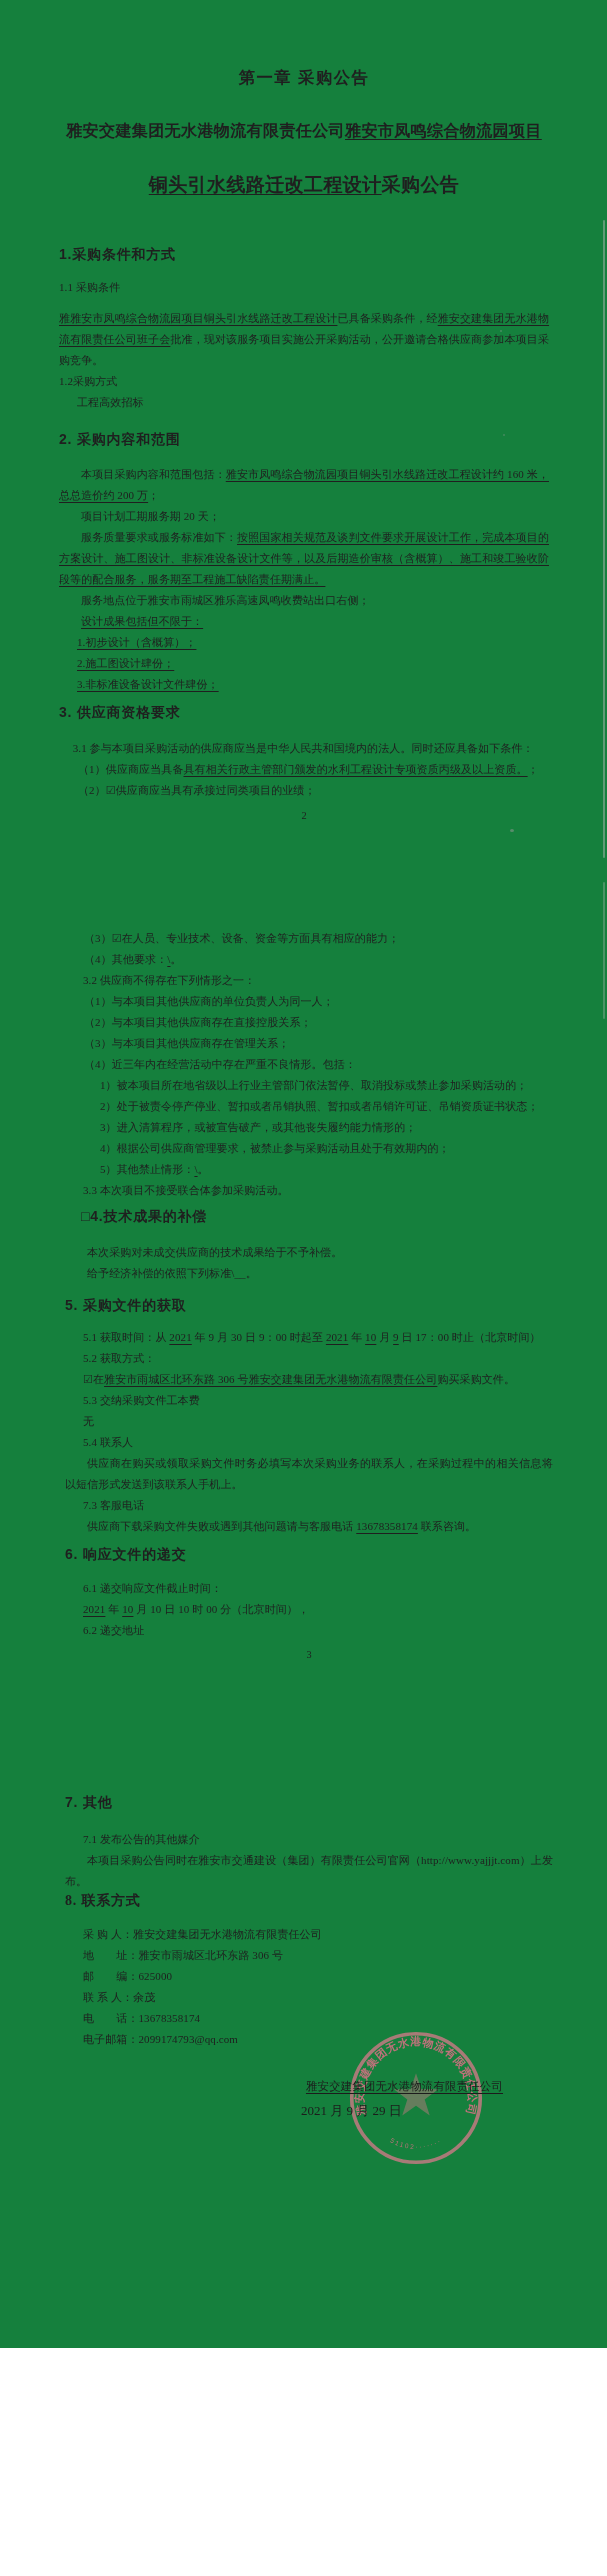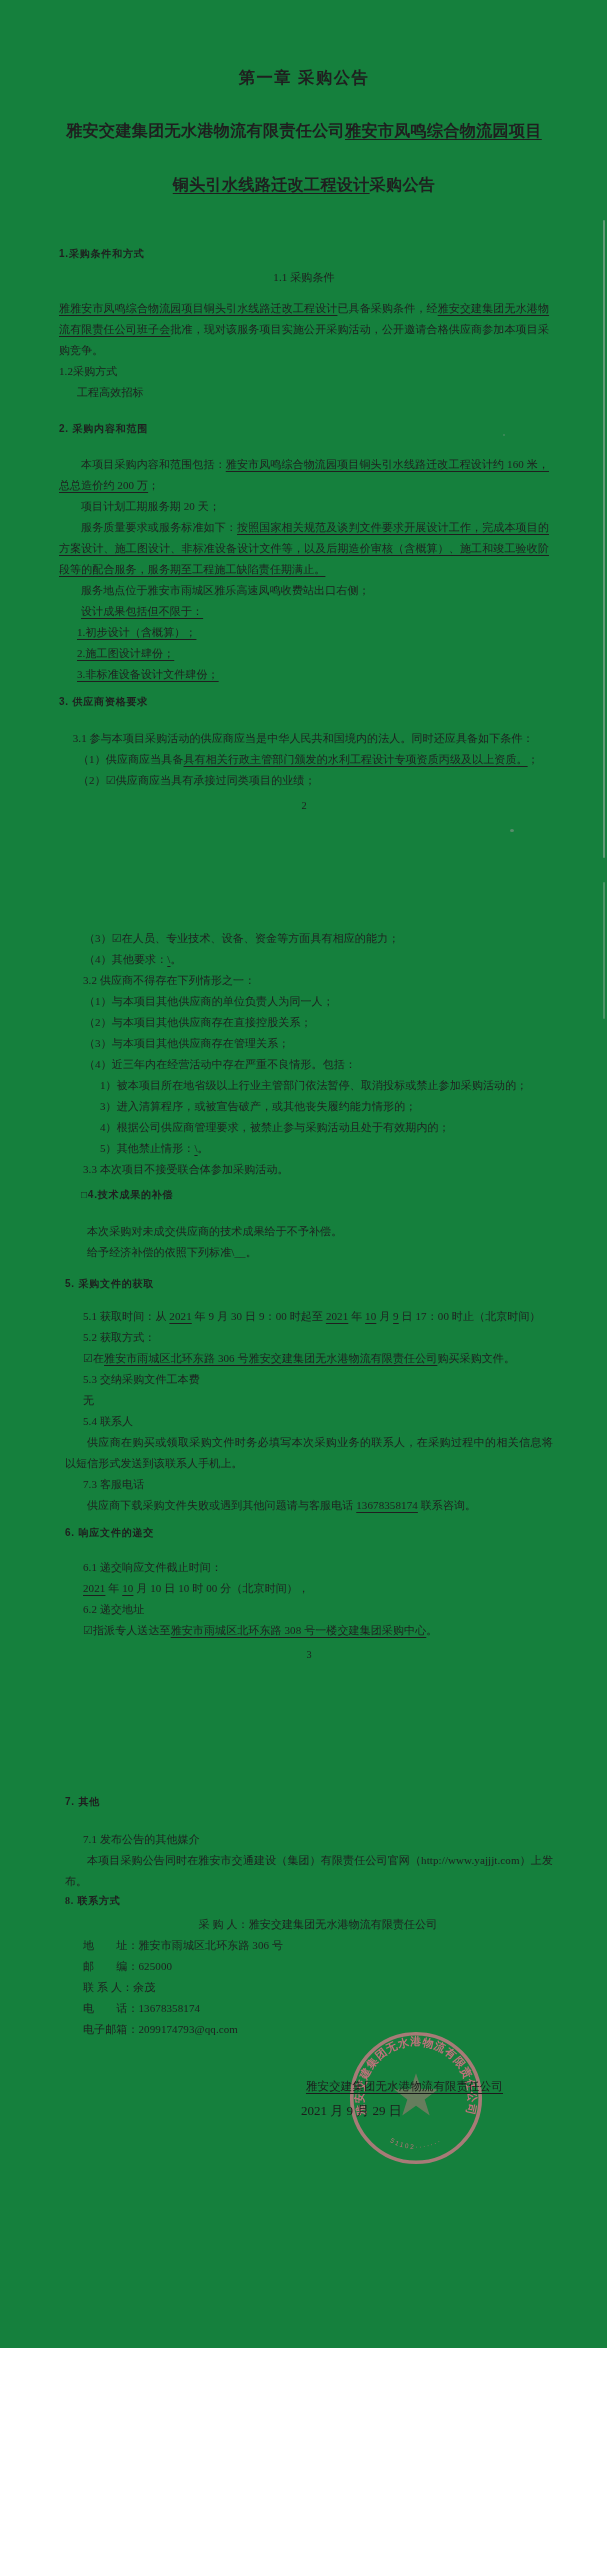--- a/index.html
+++ b/index.html
@@ -7,37 +7,37 @@
        font-family:"Liberation Serif","DejaVu Serif",serif;color:#1f1f1f;}
   .page{position:relative;box-sizing:border-box;}
   .page1{height:859px;padding:0 59px 0 59px;}
   .page2{height:858px;padding:69px 55px 0 65px;}
   .page3{height:859px;padding:76px 55px 0 65px;}
   .blk{position:relative;}
   .ct{padding-top:67px;text-align:center;font-family:"Liberation Sans","DejaVu Sans",sans-serif;
       font-weight:bold;font-size:16.3px;letter-spacing:1.5px;line-height:20px;}
   .t1{margin-top:33px;text-align:center;font-weight:bold;font-size:16px;line-height:21px;
       font-family:"Liberation Sans","DejaVu Sans",sans-serif;letter-spacing:0.4px;}
-  .t2{margin-top:33px;text-align:center;font-weight:bold;font-size:16px;line-height:21px;
+  .t2{margin-top:33px;text-align:center;font-weight:bold;font-size:19px;line-height:21px;
       font-family:"Liberation Sans","DejaVu Sans",sans-serif;letter-spacing:0.4px;}
-  .h{font-family:"Liberation Sans","DejaVu Sans",sans-serif;font-weight:bold;font-size:10px;
+  .h{font-family:"Liberation Sans","DejaVu Sans",sans-serif;font-weight:bold;font-size:14px;
      line-height:18px;letter-spacing:0.8px;}
   .b{font-size:11px;line-height:21px;letter-spacing:0.1px;}
   .u{text-decoration:underline;text-underline-offset:3px;text-decoration-thickness:0.8px;}
   .just{text-align:justify;}
   .ind{text-indent:2em;}
   .ind1{padding-left:18px;}
   .itmA{padding-left:13.7px;}
   .itmB{padding-left:19px;}
   .itm{padding-left:18px;}
   .itm2{padding-left:35px;}
   .pagenum{text-align:center;font-size:10.3px;line-height:21px;}
   .mt4{margin-top:3px;}.mt6{margin-top:4.6px;}.mt8{margin-top:6px;padding-left:16px;}.mt10{margin-top:7.6px;}
   .mt12{font-family:Liberation Serif, serif;}.mt13{margin-top:10px;}.mt16{margin-top:12px;}.mt18{margin-top:13.7px;}
-  .mt20{margin-top:15px;}.mt22{margin-top:16.7px;}.mt24{margin-top:18px;}.mt26{margin-top:4px;text-align:center;}
+  .mt20{margin-top:15px;}.mt22{margin-top:16.7px;}.mt24{margin-top:18px;}.mt26{margin-top:14px;}
   .mt66{margin-top:50px;}
   .pn4{position:absolute;left:0;right:0;top:807px;}
   .stamp{position:absolute;left:343px;top:308px;width:146px;height:146px;filter:blur(0.3px);}
   .seal-ring{stroke:#e0788e;stroke-opacity:0.72;}
   .seal-star{fill:#e0788e;fill-opacity:0.40;}
   .seal-text{font-size:15px;letter-spacing:1px;font-weight:bold;fill:#dd6f86;fill-opacity:0.85;
              font-family:"Liberation Sans","DejaVu Sans",sans-serif;}
   .seal-serial{font-size:9px;letter-spacing:2.5px;fill:#dd6f86;fill-opacity:0.8;
              font-family:"Liberation Sans","DejaVu Sans",sans-serif;}
   .sig-name{position:absolute;left:301px;top:362px;width:207px;text-align:center;font-size:11.4px;
@@ -89,20 +89,21 @@
   <div class="page page2">
     <div class="art-vline v2"></div>
   <div class="blk b itmB"><span>（3）☑在人员、专业技术、设备、资金等方面具有相应的能力；</span></div>
       <div class="blk b itmB"><span>（4）其他要求：</span><span class="u">\</span><span>。</span></div>
       <div class="blk b itm"><span>3.2 供应商不得存在下列情形之一：</span></div>
       <div class="blk b itmB"><span>（1）与本项目其他供应商的单位负责人为同一人；</span></div>
       <div class="blk b itmB"><span>（2）与本项目其他供应商存在直接控股关系；</span></div>
       <div class="blk b itmB"><span>（3）与本项目其他供应商存在管理关系；</span></div>
       <div class="blk b itmB"><span>（4）近三年内在经营活动中存在严重不良情形。包括：</span></div>
       <div class="blk b itm2"><span>1）被本项目所在地省级以上行业主管部门依法暂停、取消投标或禁止参加采购活动的；</span></div>
+      <div class="blk b itm2"><span>2）处于被责令停产停业、暂扣或者吊销执照、暂扣或者吊销许可证、吊销资质证书状态；</span></div>
       <div class="blk b itm2"><span>3）进入清算程序，或被宣告破产，或其他丧失履约能力情形的；</span></div>
       <div class="blk b itm2"><span>4）根据公司供应商管理要求，被禁止参与采购活动且处于有效期内的；</span></div>
       <div class="blk b itm2"><span>5）其他禁止情形：</span><span class="u">\</span><span>。</span></div>
       <div class="blk b itm"><span>3.3 本次项目不接受联合体参加采购活动。</span></div>
       <div class="blk h mt8"><span>□4.技术成果的补偿</span></div>
       <div class="blk b ind mt22"><span>本次采购对未成交供应商的技术成果给于不予补偿。</span></div>
       <div class="blk b ind"><span>给予经济补偿的依照下列标准\__。</span></div>
       <div class="blk h mt16"><span>5. 采购文件的获取</span></div>
       <div class="blk b itm mt18"><span>5.1 获取时间：从 </span><span class="u">2021</span><span> 年 9 月 30 日 9：00 时起至 </span><span class="u">2021</span><span> 年 </span><span class="u">10</span><span> 月 </span><span class="u">9</span><span> 日 17：00 时止（北京时间）</span></div>
       <div class="blk b itm"><span>5.2 获取方式：</span></div>
@@ -110,21 +111,20 @@
       <div class="blk b itm"><span>5.3 交纳采购文件工本费</span></div>
       <div class="blk b itm"><span>无</span></div>
       <div class="blk b itm"><span>5.4 联系人</span></div>
       <div class="blk b just ind"><span>供应商在购买或领取采购文件时务必填写本次采购业务的联系人，在采购过程中的相关信息将以短信形式发送到该联系人手机上。</span></div>
       <div class="blk b itm"><span>7.3 客服电话</span></div>
       <div class="blk b ind"><span>供应商下载采购文件失败或遇到其他问题请与客服电话 </span><span class="u">13678358174</span><span> 联系咨询。</span></div>
       <div class="blk h mt10"><span>6.  响应文件的递交</span></div>
       <div class="blk b itm mt20"><span>6.1 递交响应文件截止时间：</span></div>
       <div class="blk b itm"><span class="u">2021</span><span> 年 </span><span class="u">10</span><span> 月 10 日 10 时 00 分（北京时间），</span></div>
       <div class="blk b itm"><span>6.2 递交地址</span></div>
-      <div class="blk b itm"><span>☑指派专人送达至</span><span class="u">雅安市雨城区北环东路 308 号一楼交建集团采购中心</span><span>。</span></div>
       <div class="blk pagenum mt4"><span>3</span></div>
     </div>
 
   <div class="page page3">
     <svg class="stamp" viewBox="0 0 200 200">
       <circle class="seal-ring" cx="100" cy="100" r="88" fill="none" stroke-width="5"></circle>
       <polygon class="seal-star" points="100,66 92.7,87.9 69.6,88.1 88.1,101.9 81.2,123.9 100,110.5 118.8,123.9 111.9,101.9 130.4,88.1 107.3,87.9"></polygon>
       <path id="sealArcTop" d="M 34.7 130.4 A 72 72 0 1 1 165.3 130.4" fill="none"></path>
       <path id="sealArcBottom" d="M 55 153.6 A 70 70 0 0 0 145 153.6" fill="none"></path>
       <text class="seal-text">

